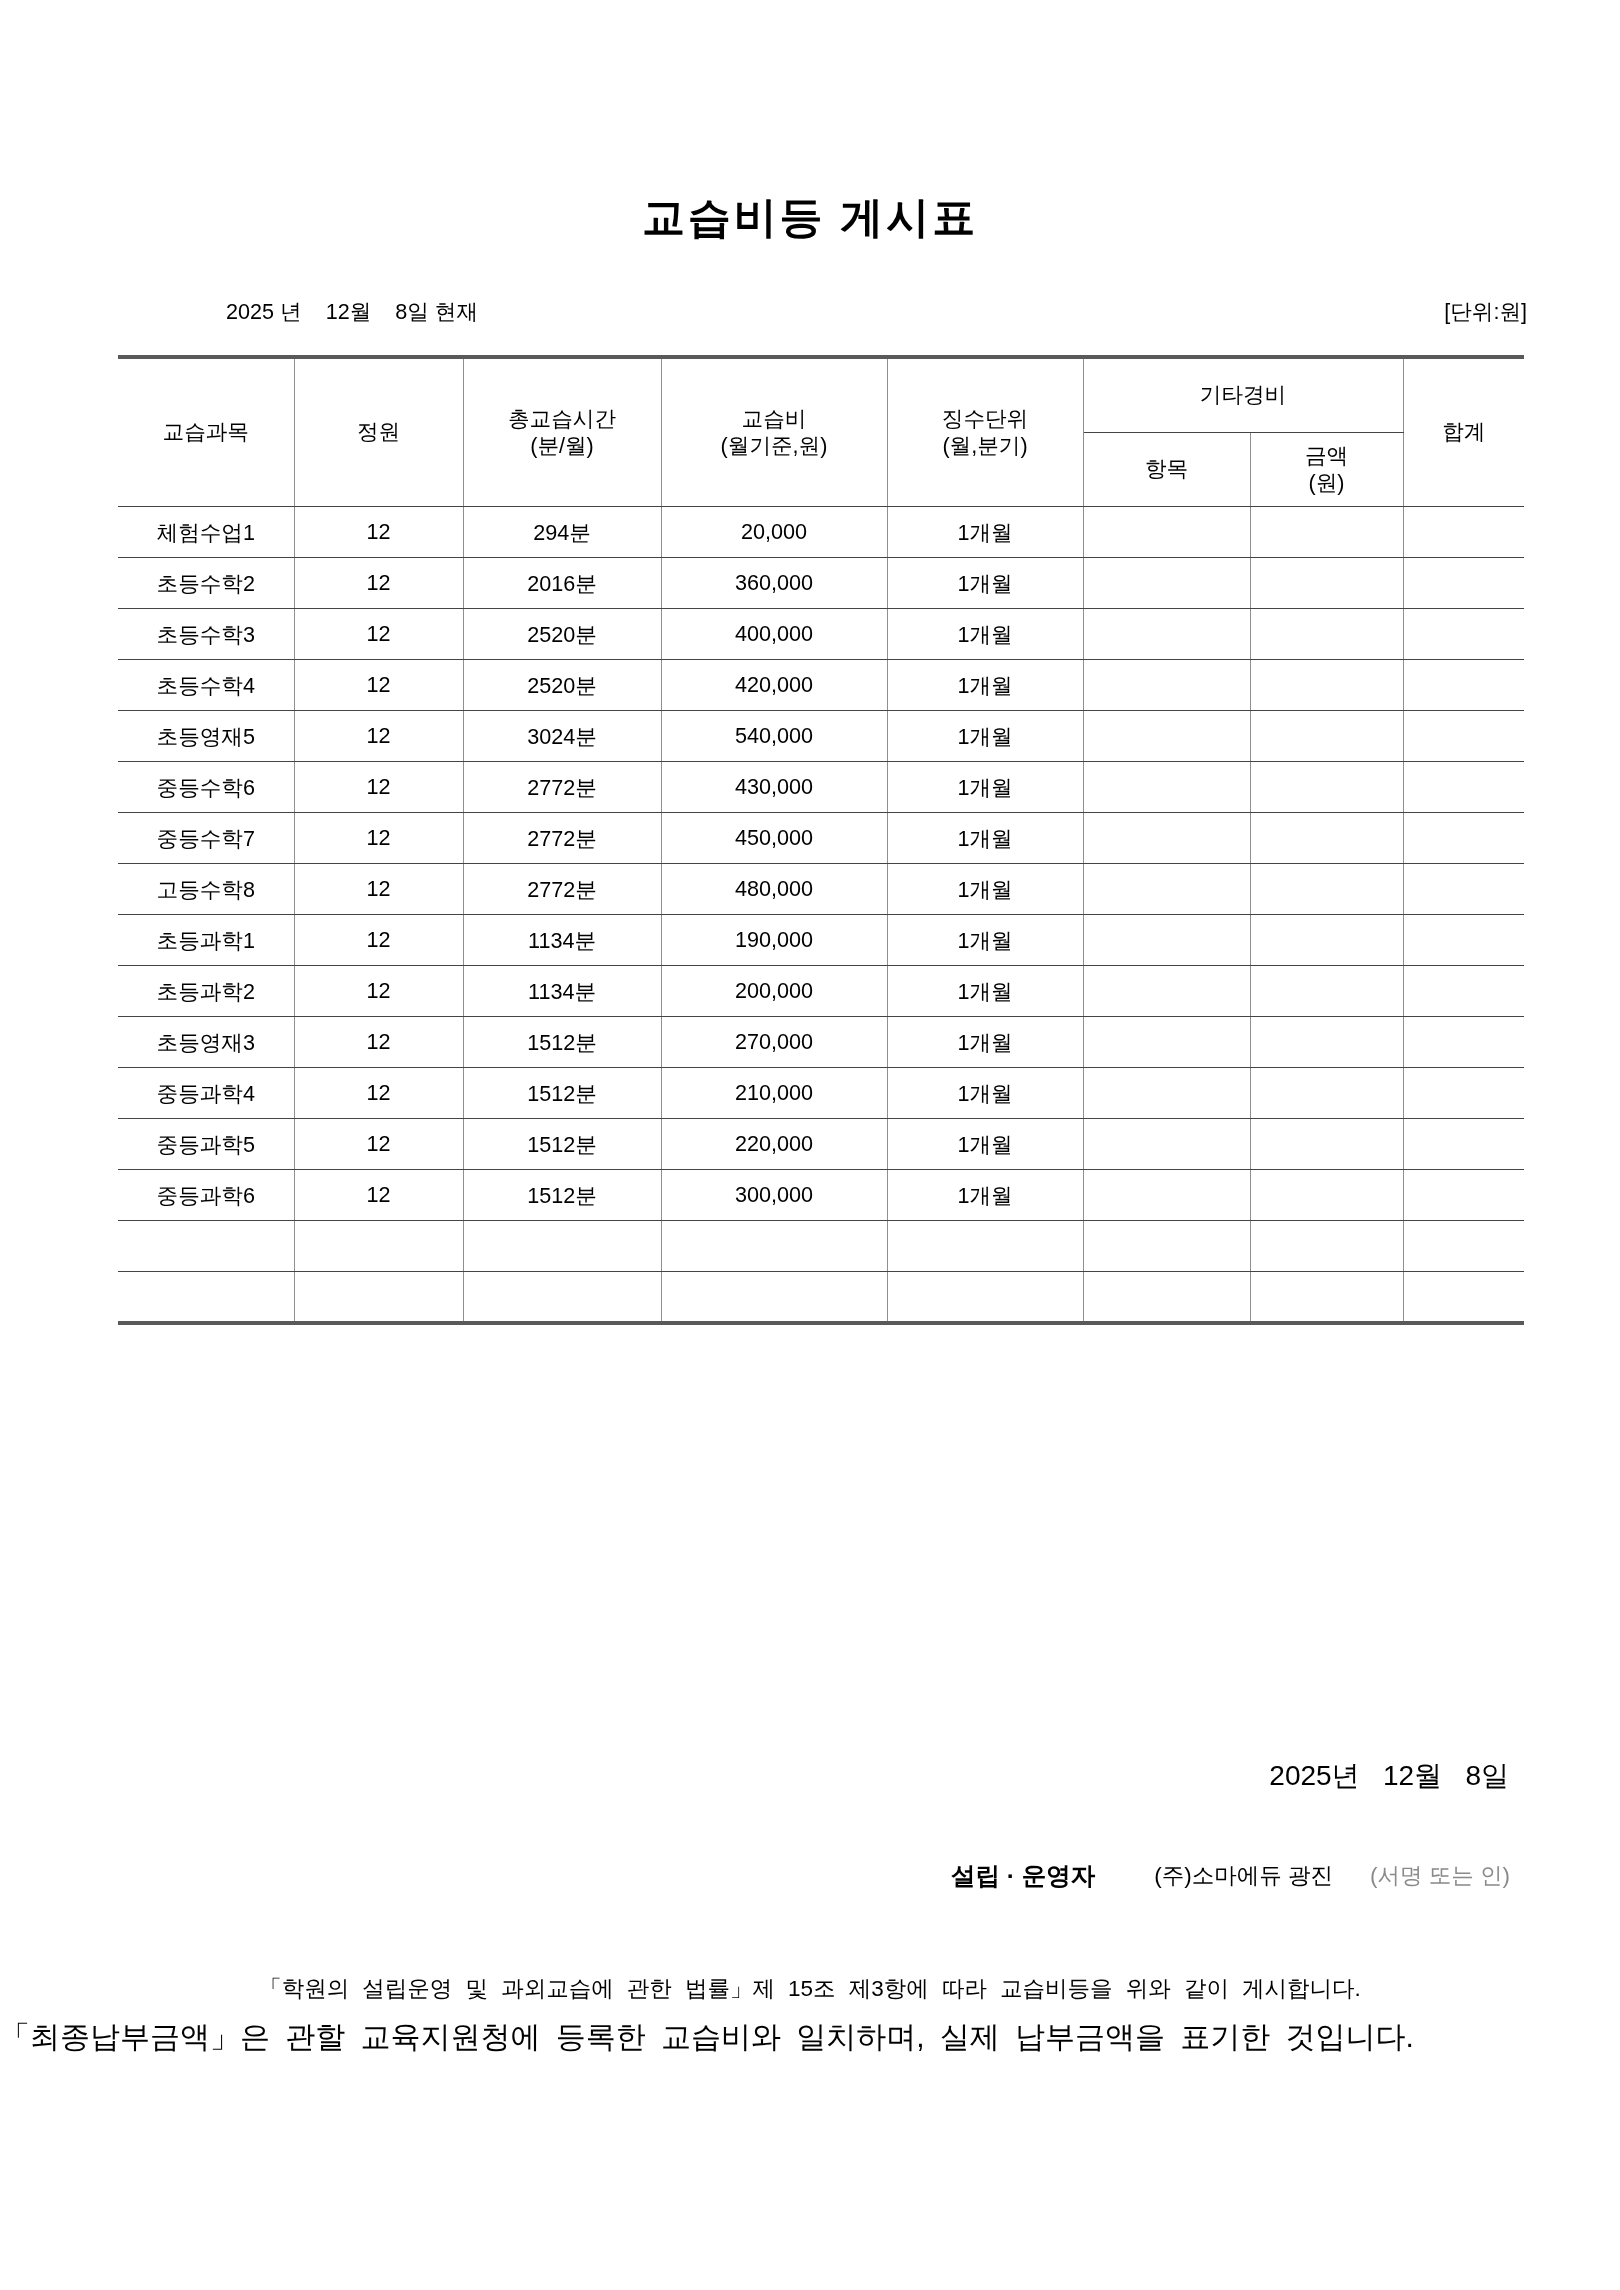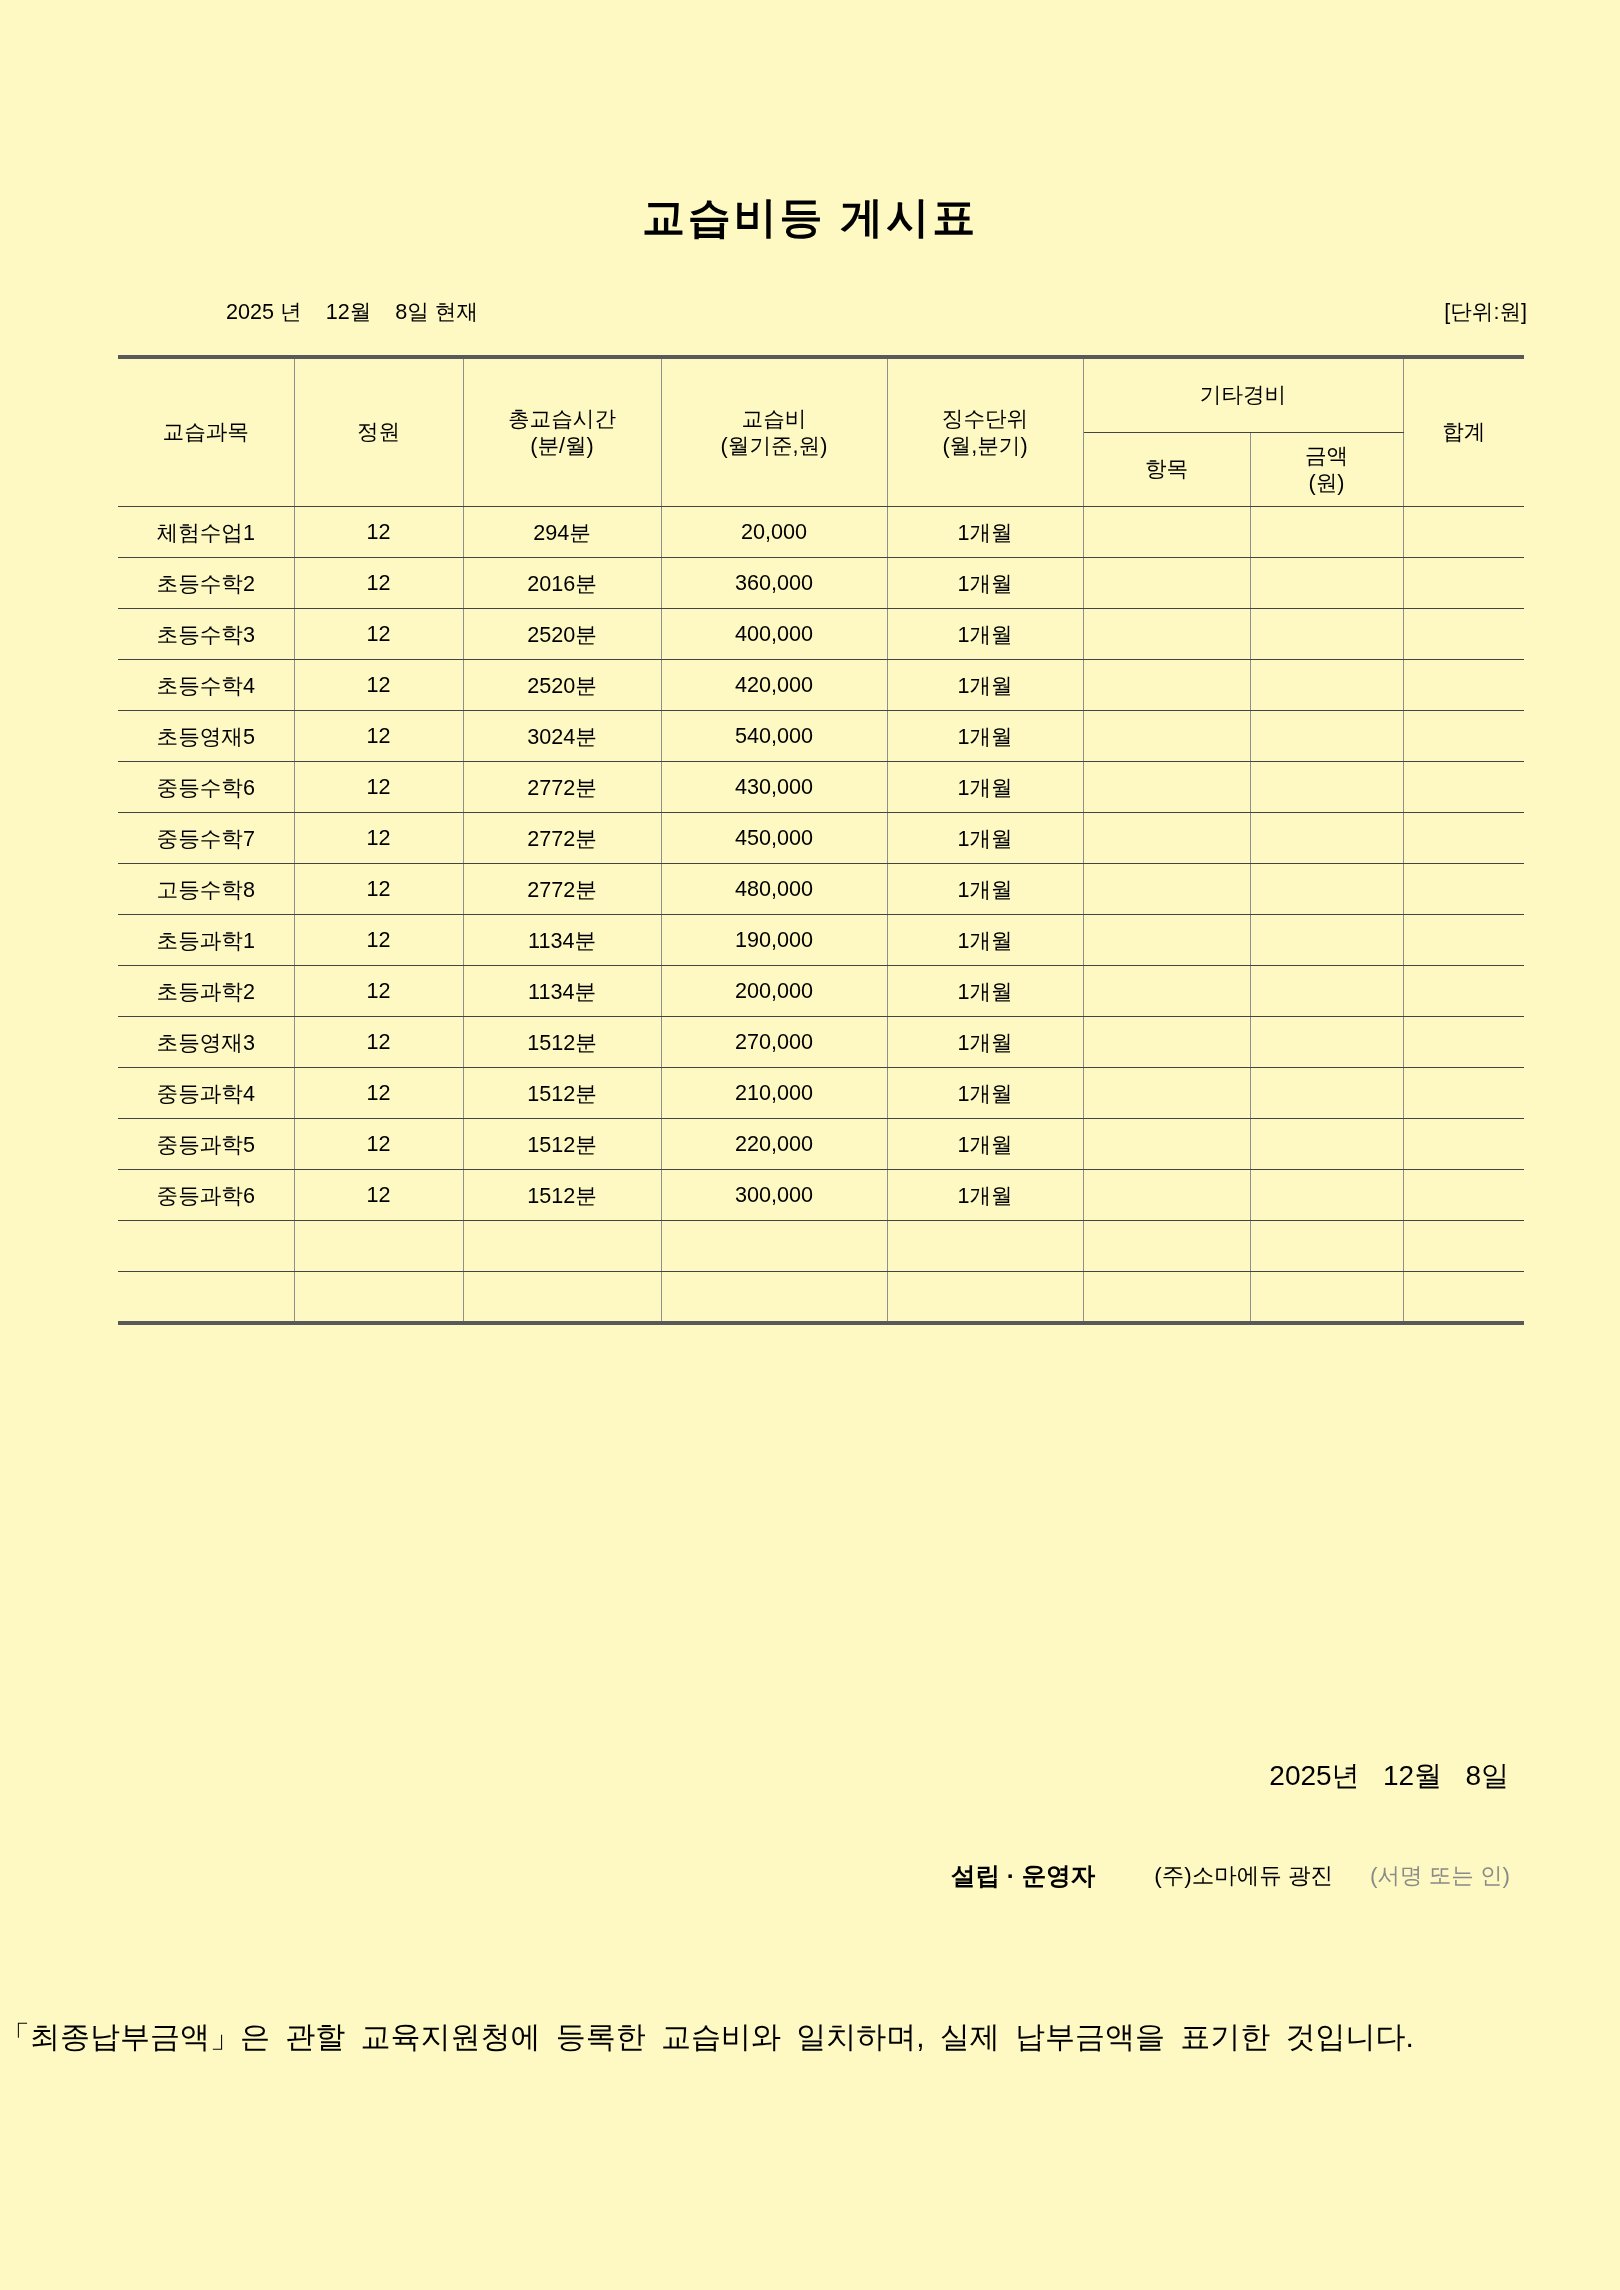--- a/index.html
+++ b/index.html
@@ -1,20 +1,20 @@
 <!DOCTYPE html>
 <html><head>
 <meta charset="utf-8">
 <style>
   html,body { margin:0; padding:0; background:#e8e8e8; }
   .page {
     position:relative;
     width:1620px; height:2291px;
     margin:0 auto;
-    background:#fef9c3;
+    background:#ffffff;
     color:#000;
     font-family:"Liberation Sans", sans-serif;
     overflow:hidden;
   }
   .doc-title {
     position:absolute; top:189px; left:0; width:100%;
     text-align:center;
     font-size:43px; font-weight:bold; letter-spacing:2.9px;
   }
   .meta-row {
@@ -301,16 +301,17 @@
 
 
   <div class="sign-date">2025년   12월   8일</div>
 
   <div class="signer-row">
     <span class="signer-label">설립 · 운영자</span>
     <span class="signer-name">(주)소마에듀 광진</span>
     <span class="signer-seal">(서명 또는 인)</span>
   </div>
 
+  <div class="notice-2">「학원의 설립운영 및 과외교습에 관한 법률」제 15조 제3항에 따라 교습비등을 위와 같이 게시합니다.</div>
   <div class="notice-3">「최종납부금액」은 관할 교육지원청에 등록한 교습비와 일치하며, 실제 납부금액을 표기한 것입니다.</div>
 
 </div>
 
 
 </body></html>

